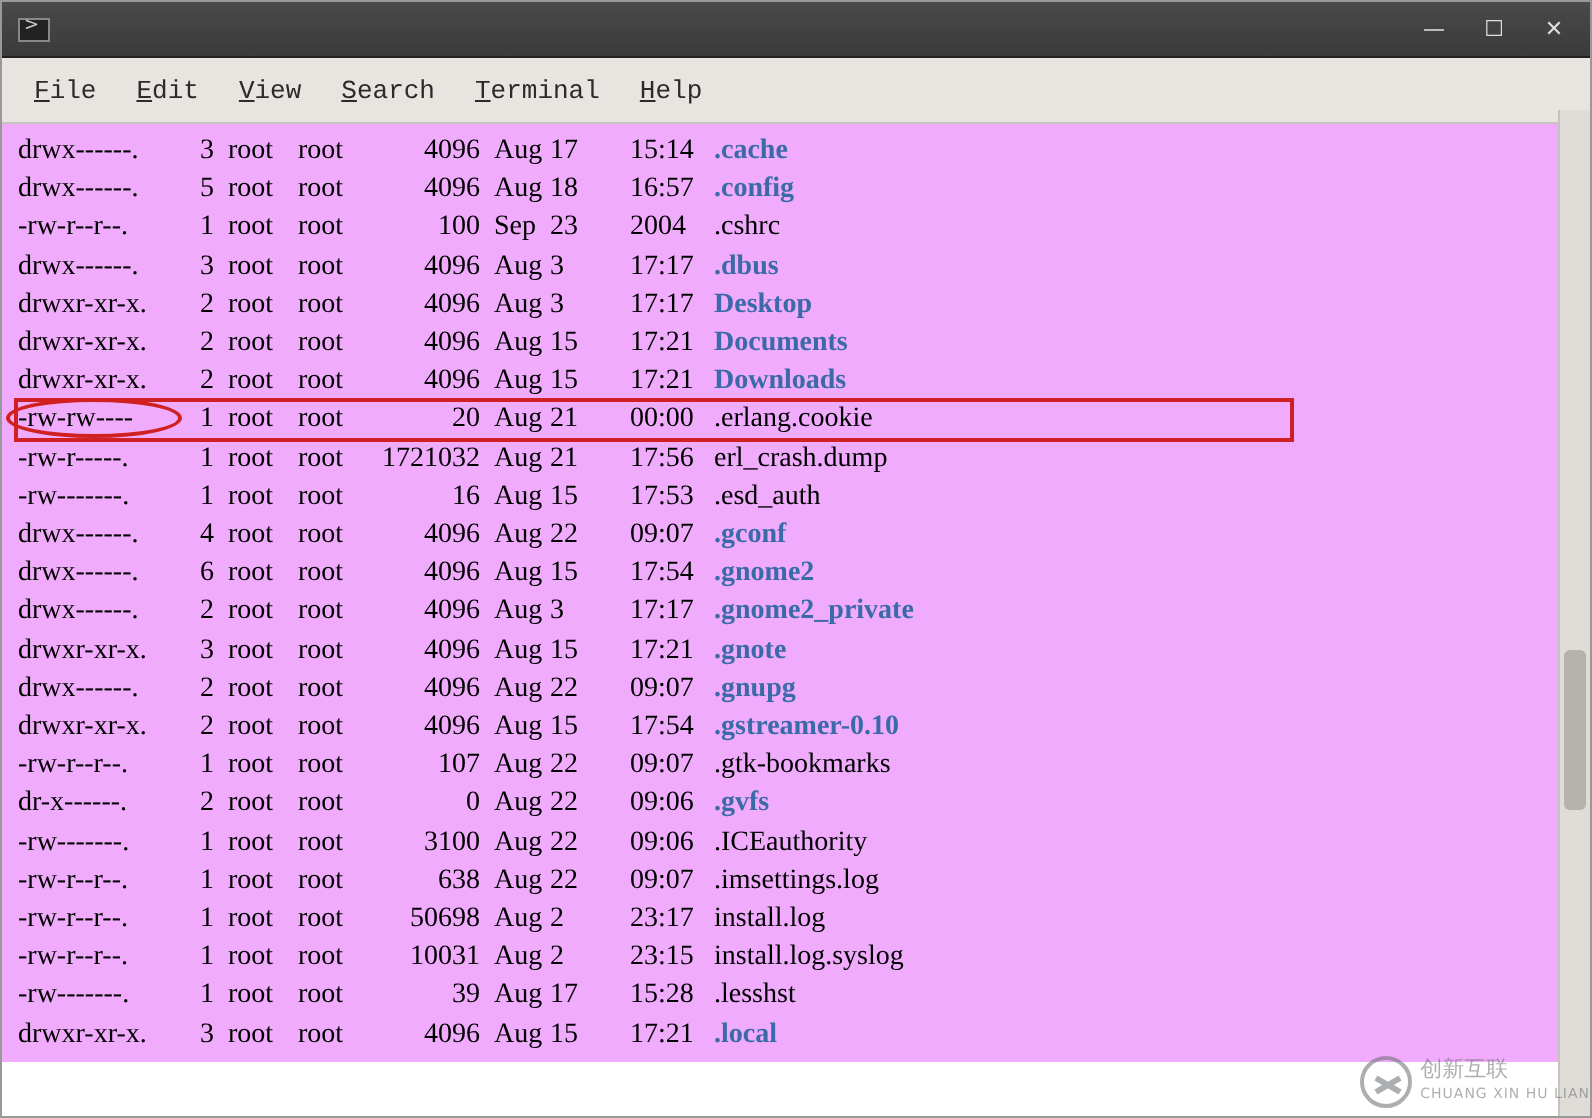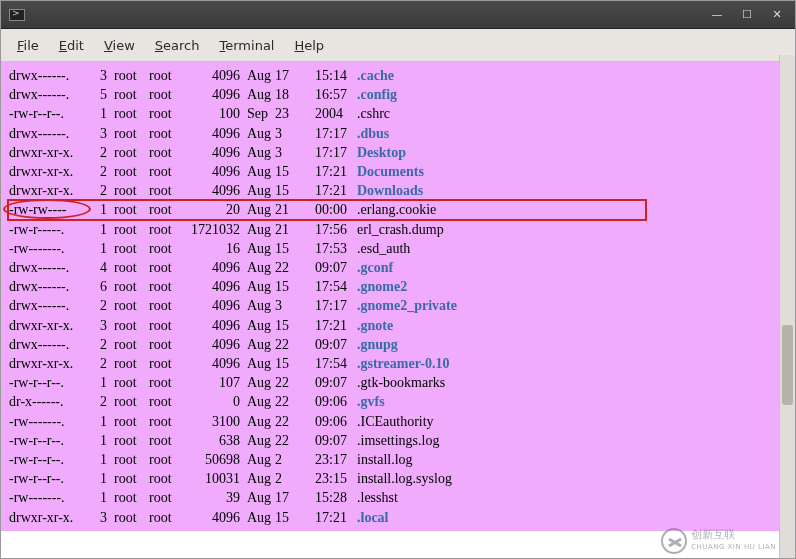--- a/index.html
+++ b/index.html
@@ -67,20 +67,21 @@
   }
   .menubar {
     background: #e8e4e0;
     height: 26px;
     display: flex;
     align-items: center;
     padding: 16px 6px;
     font-size: 13px;
     color: #2b2b2b;
     border-bottom: 1px solid #c8c4c0;
+    font-family: Liberation Mono, monospace;
   }
   .menu-item {
     padding: 4px 10px;
     cursor: pointer;
   }
   .menu-item u { text-decoration: underline; }
   .terminal-area {
     background: #f0abfc;
     font-family: Liberation Serif, serif;
     font-size: 14px;
@@ -129,21 +130,21 @@
     position: absolute;
     left: 2px;
     right: 2px;
     top: 270px;
     height: 80px;
     background: #b6b2ac;
     border-radius: 3px;
   }
   .watermark {
     position: absolute;
-    right: 19px;
+    right: 0;
     bottom: 4px;
     display: flex;
     align-items: center;
     gap: 4px;
     opacity: 0.55;
     font-family: "DejaVu Sans", sans-serif;
     justify-content: center;
   }
   .wm-logo {
     width: 26px;

